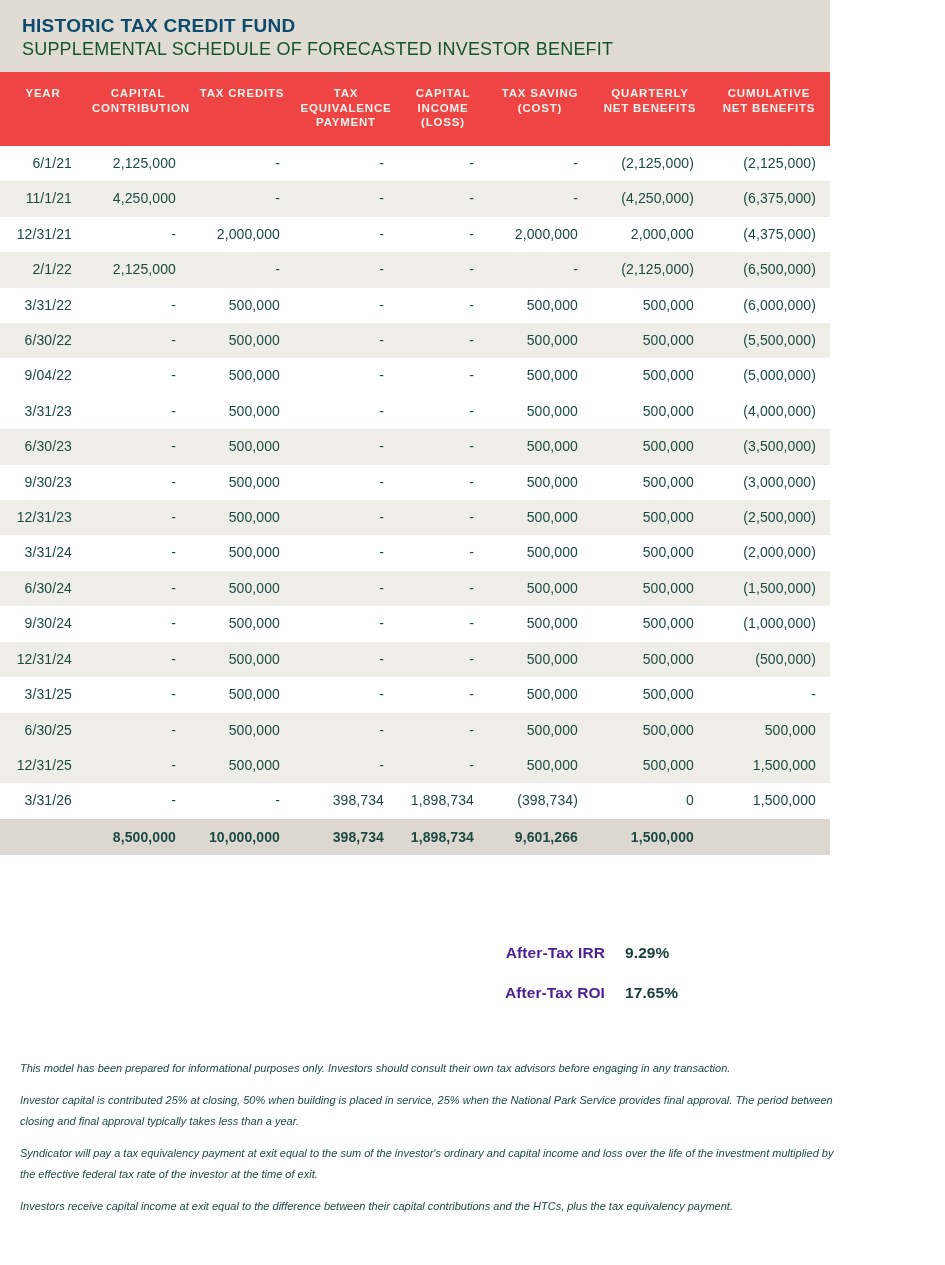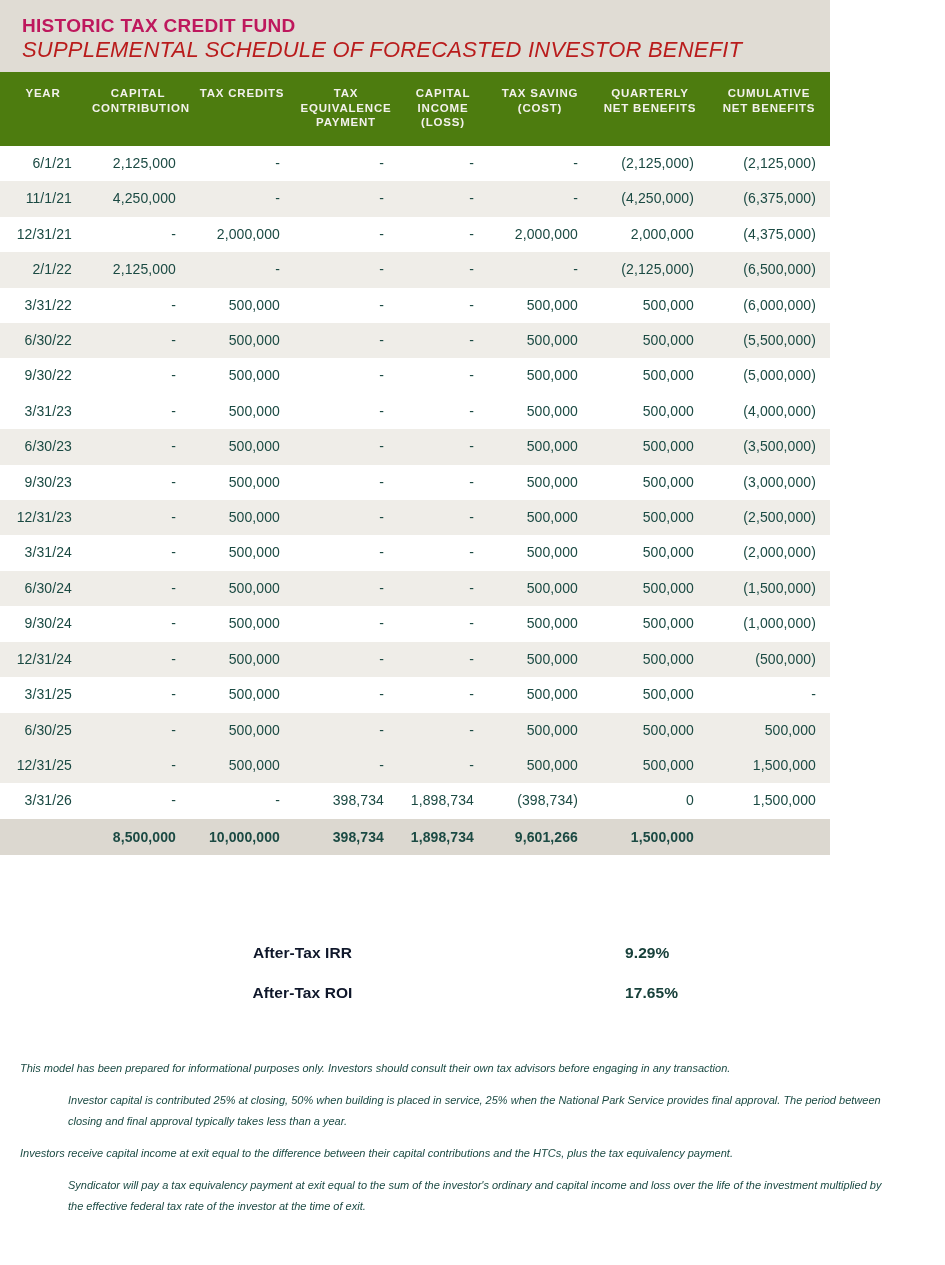--- a/index.html
+++ b/index.html
@@ -25,44 +25,43 @@
     height: 72px;
     background: #E0DCD4;
     box-sizing: border-box;
     padding: 14px 0 0 22px;
   }
   .title-main {
     font-size: 19px;
     font-weight: bold;
     letter-spacing: 0.3px;
     line-height: 24px;
-    color: #be185d;
+    color: #0c4a6e;
     white-space: nowrap;
   }
   .title-sub {
-    font-size: 22px;
+    font-size: 18px;
     font-weight: normal;
     letter-spacing: 0.2px;
     line-height: 23px;
-    color: #b91c1c;
+    color: #14532d;
     white-space: nowrap;
-    font-style: italic;
   }
 
   
   table.sched {
     position: absolute;
     left: 0;
     top: 72px;
     width: 830px;
     border-collapse: collapse;
     table-layout: fixed;
   }
   table.sched thead th {
-    background: #4d7c0f;
+    background: #ef4444;
     color: #F3F1EC;
     font-size: 11.5px;
     font-weight: bold;
     letter-spacing: 0.8px;
     line-height: 14.5px;
     text-align: center;
     vertical-align: top;
     padding: 14px 6px 0 6px;
     height: 74px;
     box-sizing: border-box;
@@ -106,24 +105,24 @@
     top: 944px;
     width: 830px;
   }
   .metric-row {
     display: flex;
     align-items: baseline;
     height: 40px;
   }
   .metric-label {
     width: 605px;
-    text-align: center;
+    text-align: right;
     font-size: 15.5px;
     font-weight: bold;
-    color: #0f172a;
+    color: #4c1d95;
     letter-spacing: 0.1px;
   }
   .metric-value {
     padding-left: 20px;
     font-size: 15.5px;
     font-weight: bold;
     color: #17403A;
     letter-spacing: 0.1px;
   }
 
@@ -135,21 +134,21 @@
     width: 900px;
   }
   .note {
     font-size: 11px;
     font-style: italic;
     line-height: 21px;
     color: #1B4A43;
     margin-bottom: 11px;
     max-width: 800px;
   }
-  .note.wide { max-width: 830px; margin-left: 48px; }
+  .note.wide { max-width: 830px; }
 </style>
 </head>
 <body>
 
 <div class="title-band">
   <div class="title-main">HISTORIC TAX CREDIT FUND</div>
   <div class="title-sub">SUPPLEMENTAL SCHEDULE OF FORECASTED INVESTOR BENEFIT</div>
 </div>
 
 <table class="sched">
@@ -254,21 +253,21 @@
         <td>6/30/22</td>
         <td>-</td>
         <td>500,000</td>
         <td>-</td>
         <td>-</td>
         <td>500,000</td>
         <td>500,000</td>
         <td>(5,500,000)</td>
       </tr>
       <tr>
-        <td>9/30/22</td>
+        <td>9/04/22</td>
         <td>-</td>
         <td>500,000</td>
         <td>-</td>
         <td>-</td>
         <td>500,000</td>
         <td>500,000</td>
         <td>(5,000,000)</td>
       </tr>
       <tr>
         <td>3/31/23</td>
@@ -410,15 +409,15 @@
     </div>
     <div class="metric-row">
       <div class="metric-label">After-Tax ROI</div>
       <div class="metric-value">17.65%</div>
     </div>
   </div>
 
 <div class="notes" id="notes-block">
     <div class="note">This model has been prepared for informational purposes only. Investors should consult their own tax advisors before engaging in any transaction.</div>
     <div class="note wide">Investor capital is contributed 25% at closing, 50% when building is placed in service, 25% when the National Park Service provides final approval. The period between closing and final approval typically takes less than a year.</div>
+    <div class="note wide">Syndicator will pay a tax equivalency payment at exit equal to the sum of the investor's ordinary and capital income and loss over the life of the investment multiplied by the effective federal tax rate of the investor at the time of exit.</div>
     <div class="note">Investors receive capital income at exit equal to the difference between their capital contributions and the HTCs, plus the tax equivalency payment.</div>
-    <div class="note wide">Syndicator will pay a tax equivalency payment at exit equal to the sum of the investor's ordinary and capital income and loss over the life of the investment multiplied by the effective federal tax rate of the investor at the time of exit.</div>
   </div>
 
 </body></html>

